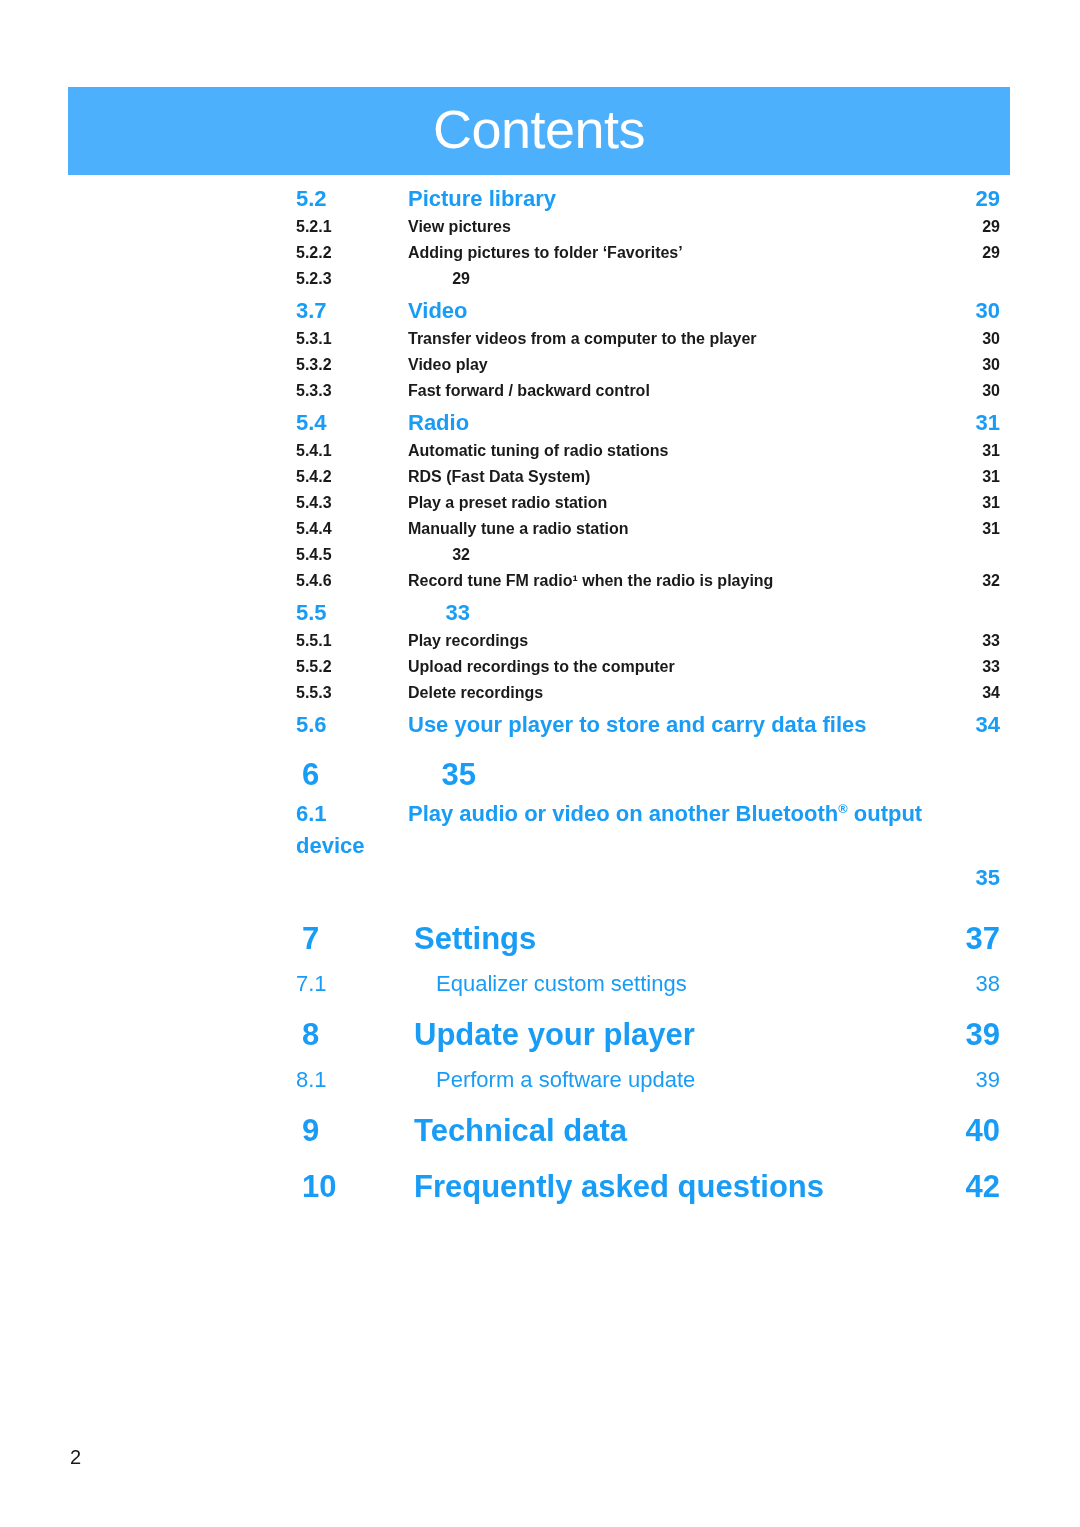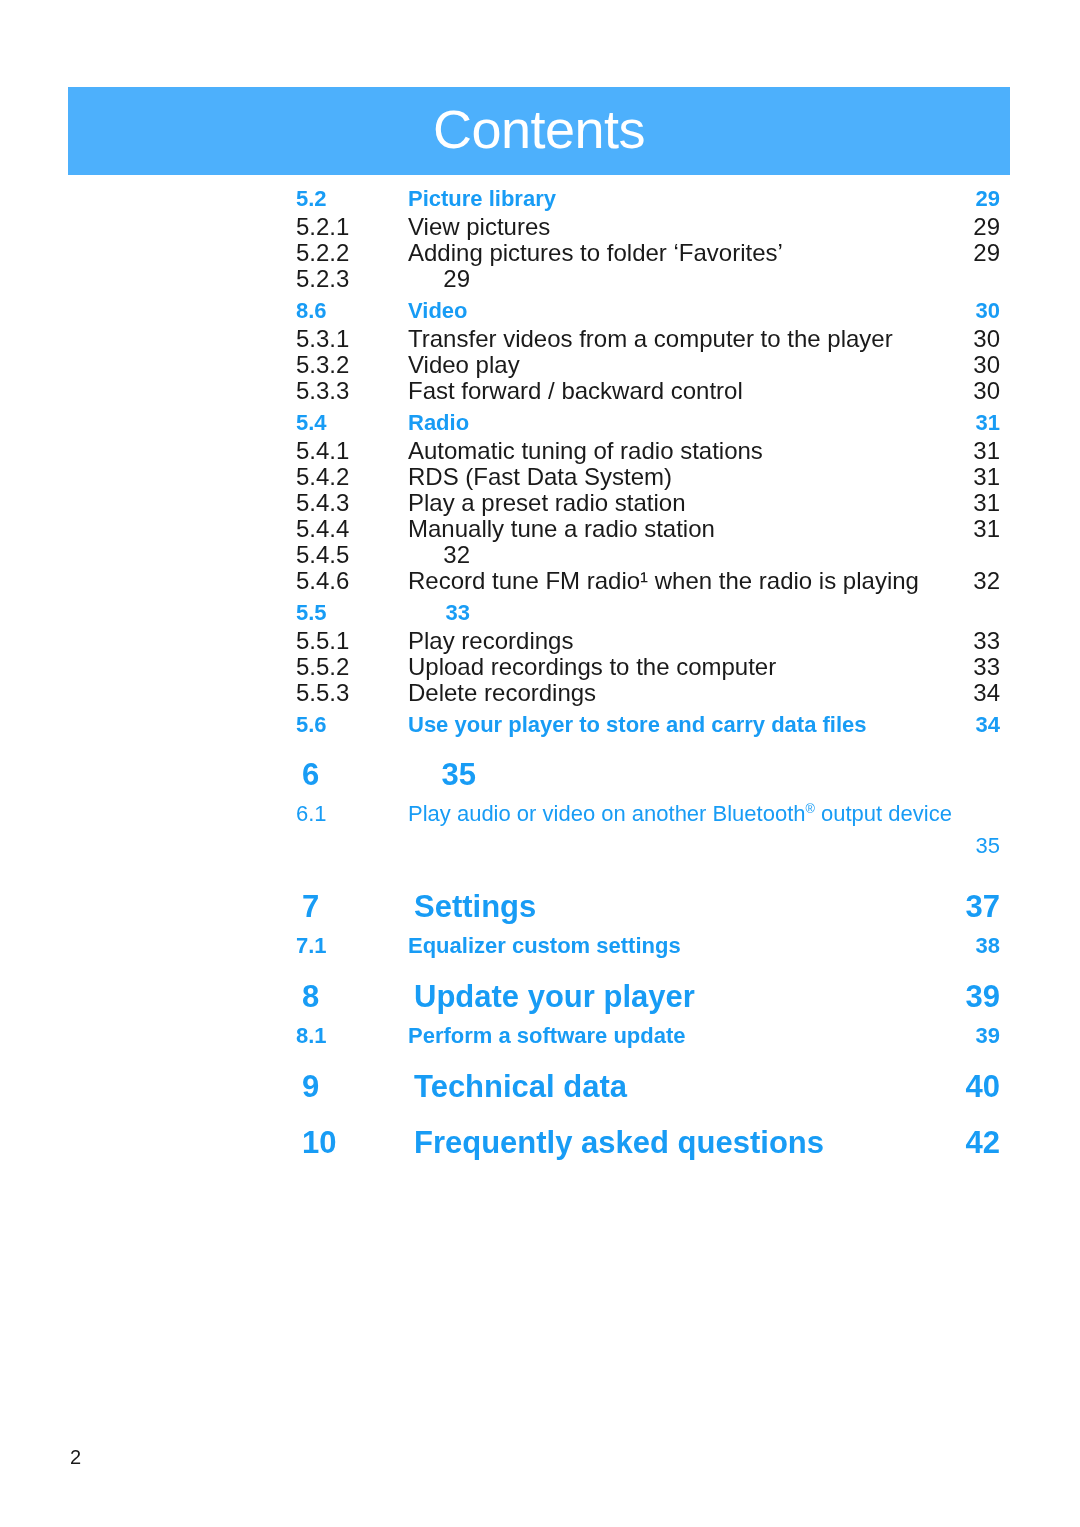--- a/index.html
+++ b/index.html
@@ -76,22 +76,22 @@
     font-size: 22px;
     font-weight: 600;
     line-height: 30px;
     margin-top: 4px;
   }
   .row.section .num { font-weight: 600; }
 
   
   .row.sub {
     color: #1a1a1a;
-    font-size: 24px;
-    font-weight: 400;
+    font-size: 16px;
+    font-weight: 700;
     line-height: 26px;
   }
   .row.sub .title { padding-left: 0; }
 
   
   .row.chapter {
     color: #189cf5;
     font-size: 31px;
     font-weight: 600;
     line-height: 42px;
@@ -101,31 +101,32 @@
     flex: 0 0 112px;
     text-align: left;
     padding-left: 6px;
   }
   .row.chapter .pg { flex: 0 0 62px; }
 
   
   .row.chaptersub {
     color: #189cf5;
     font-size: 22px;
-    font-weight: 700;
+    font-weight: 400;
     line-height: 32px;
-    margin-top: 2px;
+    margin-top: 8px;
+    gap: 28px;
   }
 
   
   .row.wrap {
     display: block;
     color: #189cf5;
     font-size: 22px;
-    font-weight: 400;
+    font-weight: 700;
     line-height: 32px;
     margin-top: 2px;
     position: relative;
   }
   .row.wrap .num {
     display: inline-block;
     width: 112px;
   }
   .row.wrap .title {
     display: inline;
@@ -180,21 +181,21 @@
       <span class="num">5.2.2</span>
       <span class="title">Adding pictures to folder ‘Favorites’</span>
       <span class="pg">29</span>
     </div>
     <div class="row sub">
       <span class="num">5.2.3</span>
       <span class="pg">29</span>
     </div>
 
     <div class="row section">
-      <span class="num">8.6</span>
+      <span class="num">3.7</span>
       <span class="title">Video</span>
       <span class="pg">30</span>
     </div>
     <div class="row sub">
       <span class="num">5.3.1</span>
       <span class="title">Transfer videos from a computer to the player</span>
       <span class="pg">30</span>
     </div>
     <div class="row sub">
       <span class="num">5.3.2</span>

